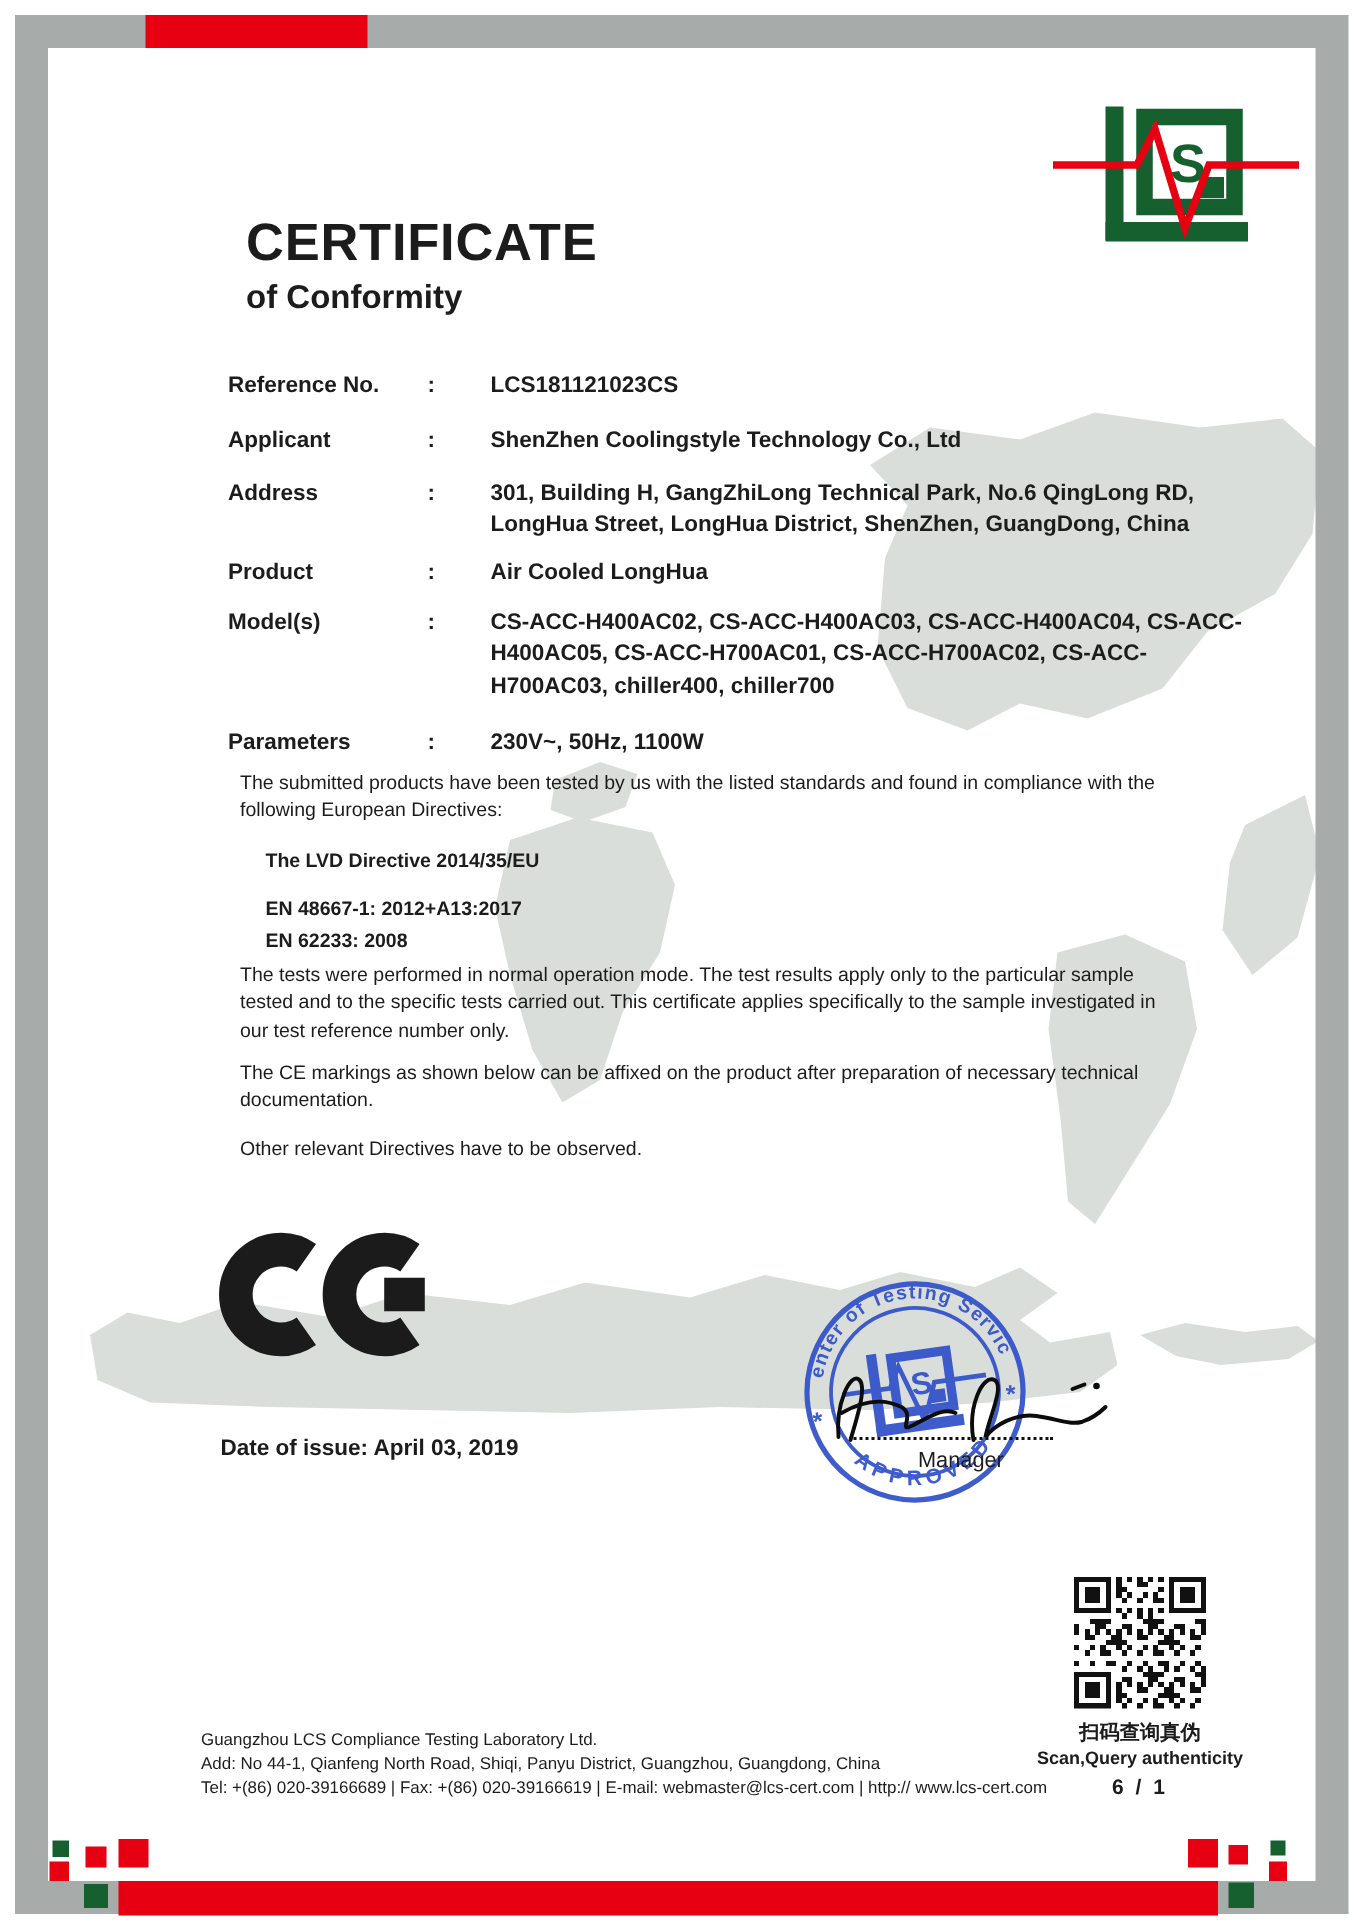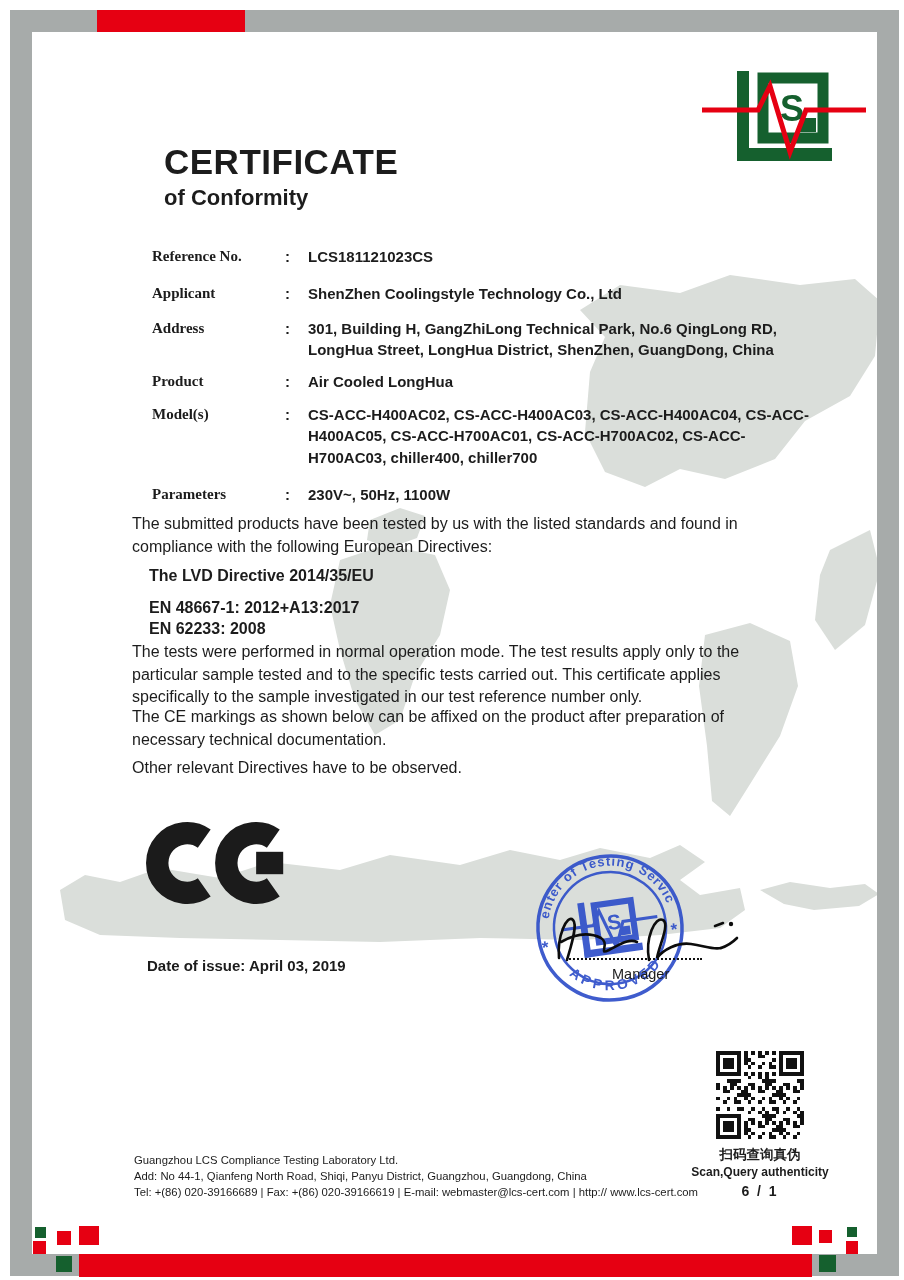--- a/index.html
+++ b/index.html
@@ -16,25 +16,25 @@
   .map{position:absolute;left:40px;top:250px;z-index:0;}
   .map path{fill:#dadeda;}
   
   .logo{position:absolute;left:700px;top:66px;z-index:3;}
   
   .title-block{position:absolute;left:164px;top:144px;z-index:3;}
   .title-main{font-size:35px;font-weight:bold;letter-spacing:0.5px;line-height:1;}
   .title-sub{font-size:22px;font-weight:bold;margin-top:6px;}
   
   .field{position:absolute;left:152px;display:flex;z-index:3;font-size:15px;font-weight:bold;line-height:1.42;}
-  .field .lbl{width:133px;flex:none;font-family:Liberation Serif, serif;}
+  .field .lbl{width:133px;flex:none;}
   .field .colon{width:23px;flex:none;}
-  .field .val{width:515px;}
-  
-  .para{position:absolute;left:132px;width:620px;font-size:16px;line-height:1.42;z-index:3;}
+  .field .val{width:515px;margin-left:19px;}
+  
+  .para{position:absolute;left:160px;width:620px;font-size:13px;line-height:1.42;z-index:3;}
   .bold{font-weight:bold;margin-left:17px;}
   
   .ce{position:absolute;left:146px;top:812px;z-index:3;}
   .sr{position:absolute;width:1px;height:1px;overflow:hidden;clip:rect(0 0 0 0);}
   
   .date-line{position:absolute;left:147px;top:957px;font-size:15px;font-weight:bold;z-index:3;}
   
   .stamp{position:absolute;left:520px;top:838px;z-index:4;transform:rotate(-8deg);opacity:.92;}
   .sig{position:absolute;left:545px;top:898px;z-index:5;}
   .sig-line{position:absolute;left:566px;top:958px;width:136px;border-bottom:2.5px dotted #111;z-index:5;}

